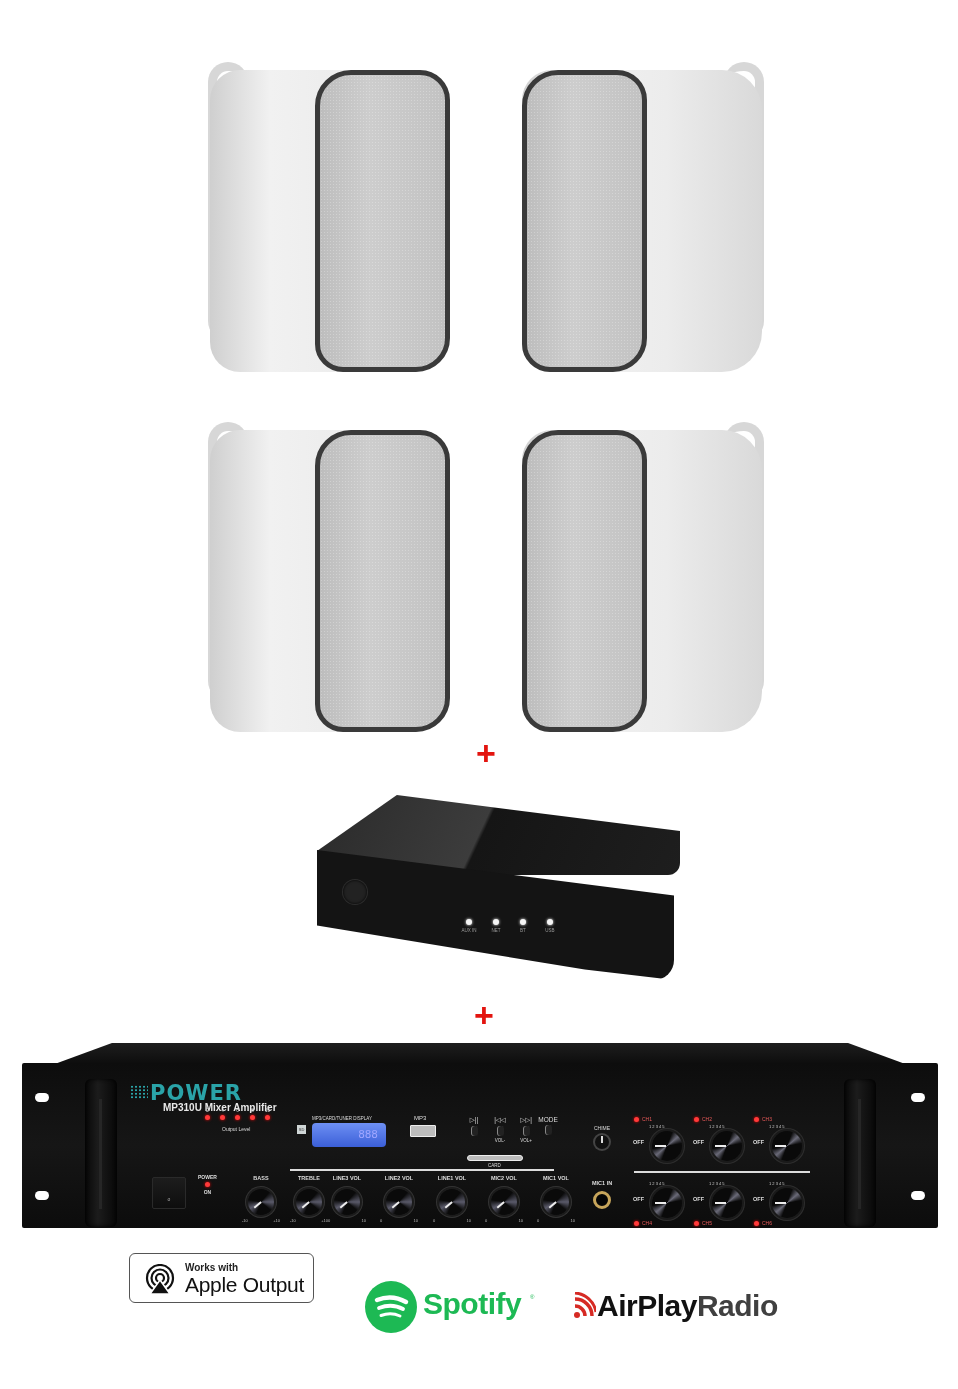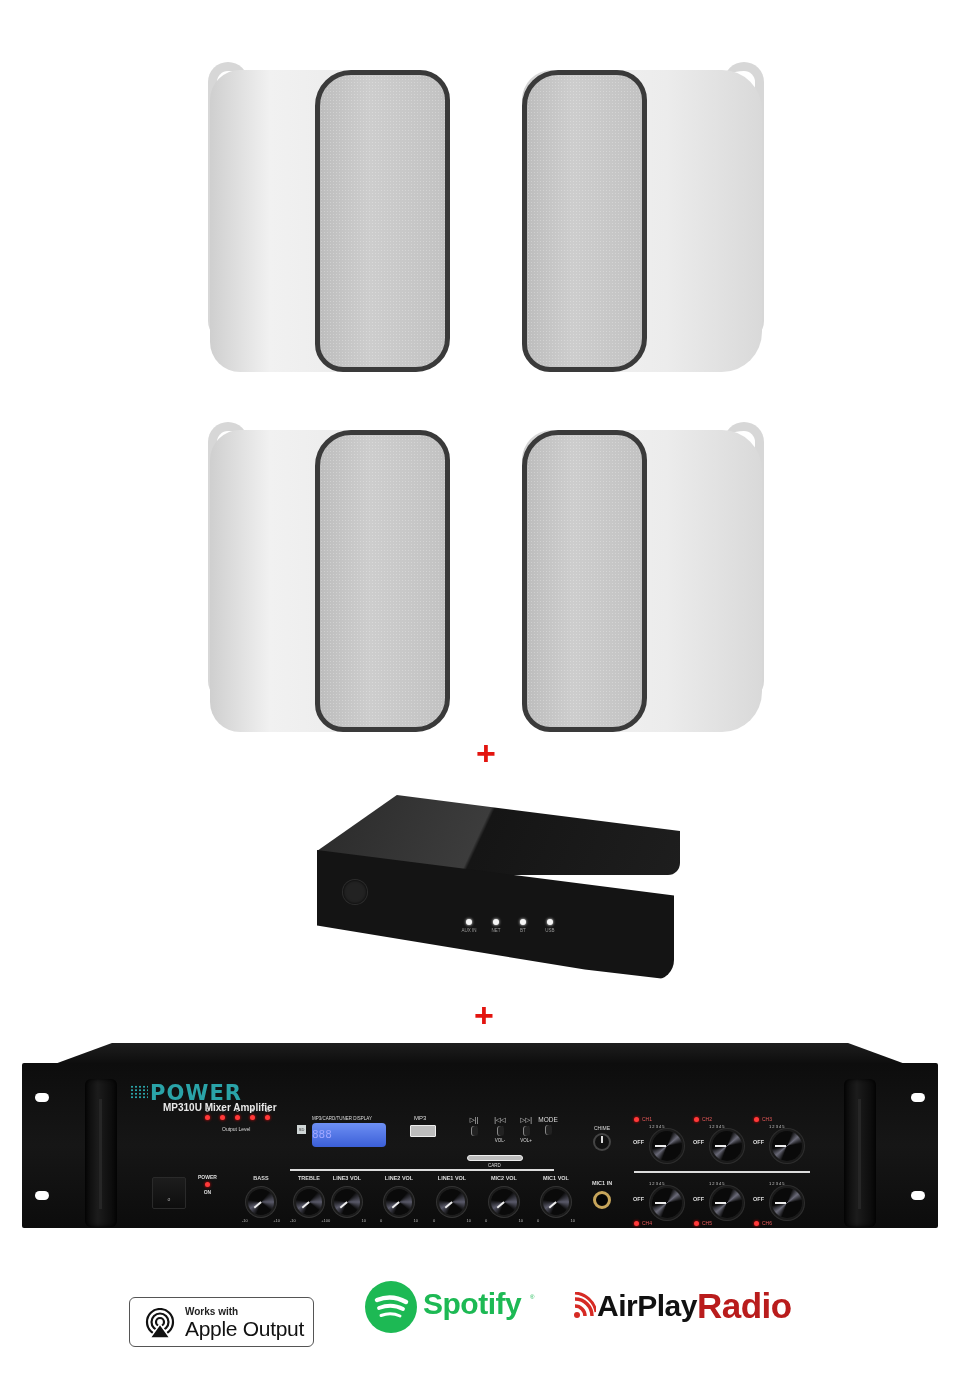--- a/index.html
+++ b/index.html
@@ -56,21 +56,21 @@
     .amp-model { position: absolute; left: 108px; top: 39px; color: #e8e8e8; font-size: 10px; font-weight: bold; margin-left: 33px; }
     .out-level { position: absolute; left: 182px; top: 45px; display: flex; gap: 8px; }
     .out-level .it { display: flex; flex-direction: column; align-items: center; width: 7px; }
     .out-level .n { color: #ddd; font-size: 4.5px; }
     .out-level .led { width: 5px; height: 5px; border-radius: 50%; background: #ff3a3a; box-shadow: 0 0 3px #f00; margin-top: 2px; }
     .out-level-label { position: absolute; left: 200px; top: 63px; color: #ddd; font-size: 5px; }
 
     .sd-icon { position: absolute; left: 275px; top: 62px; width: 9px; height: 9px; background: #cfd6d6; font-size: 4px; color: #333; text-align: center; line-height: 9px; }
     .disp-label { position: absolute; left: 290px; top: 53px; color: #ddd; font-size: 4.5px; }
     .display { position: absolute; left: 290px; top: 60px; width: 74px; height: 24px; background: linear-gradient(180deg,#6d8ff3,#3b5fd8); border-radius: 4px;
-      color: #9fa6ff; font-size: 11px; text-align: left; padding-right: 8px; line-height: 24px; font-family: "DejaVu Sans Mono", monospace; }
+      color: #9fa6ff; font-size: 11px; text-align: right; padding-right: 8px; line-height: 24px; font-family: "DejaVu Sans Mono", monospace; }
     .mp3-label { position: absolute; left: 392px; top: 52px; color: #ddd; font-size: 6px; }
     .usb-port { position: absolute; left: 388px; top: 62px; width: 26px; height: 12px; background: #bdbdbd; border: 1px solid #eee; border-radius: 1px; }
     .card-slot { position: absolute; left: 445px; top: 92px; width: 56px; height: 6px; background: #bbb; border-radius: 3px; border: 1px solid #eee; }
     .card-label { position: absolute; left: 466px; top: 100px; color: #ddd; font-size: 4.5px; }
     .sep-line { position: absolute; height: 2px; background: #dcdcdc; }
 
     .tbtn { position: absolute; display: flex; flex-direction: column; align-items: center; width: 24px; }
     .tbtn .sym { color: #ddd; font-size: 6.5px; }
     .tbtn .btn { width: 7px; height: 10px; background: #222; border-radius: 3px; margin-top: 2px; box-shadow: inset 1px 0 0 #888; }
     .tbtn .sub { color: #ddd; font-size: 4.5px; margin-top: 2px; }
@@ -100,34 +100,34 @@
     .power-switch { position: absolute; left: 130px; top: 114px; width: 34px; height: 32px; background: linear-gradient(180deg,#1d1d1d,#0e0e0e); border: 1px solid #2a2a2a; border-radius: 2px; color: #aaa; font-size: 5px; text-align: center; line-height: 42px; }
     .power-lbl { position: absolute; left: 176px; top: 111px; display:flex; flex-direction:column; align-items:center; }
     .power-lbl .t { color:#ddd; font-size:5px; font-weight: bold; }
     .power-lbl .led { width:5px; height:5px; border-radius:50%; background:#ff3a3a; box-shadow:0 0 3px #f00; margin:2px 0; }
 
     .mic-jack { position: absolute; left: 570px; top: 117px; display:flex; flex-direction:column; align-items:center; }
     .mic-jack .t { color:#ddd; font-size:5.5px; font-weight: bold; }
     .mic-jack .j { width: 18px; height: 18px; border-radius:50%; background:#050505; border: 3px solid #c7a55b; margin-top: 5px; }
 
     
-    .logo-airplay { position: absolute; left: 129px; top: 1297px; width: 185px; height: 50px; border: 1.5px solid #555; border-radius: 6px; background: #fff; }
+    .logo-airplay { position: absolute; left: 129px; top: 1253px; width: 185px; height: 50px; border: 1.5px solid #555; border-radius: 6px; background: #fff; }
     .airplay-icon { position: absolute; left: 14px; top: 10px; width: 32px; height: 32px; }
     .airplay-small { position: absolute; left: 55px; top: 8px; font-size: 10px; color: #222; font-weight: bold; }
     .airplay-big { position: absolute; left: 55px; top: 19px; font-size: 21px; color: #111; letter-spacing: -0.3px; }
 
     .logo-spotify { position: absolute; left: 365px; top: 1281px; width: 180px; height: 52px; }
     .spotify-circle { position: absolute; left: 0; top: 0; width: 52px; height: 52px; border-radius: 50%; background: #1db954; }
     .spotify-text { position: absolute; left: 58px; top: 6px; font-size: 30px; font-weight: bold; color: #1db954; letter-spacing: -0.5px; }
     .spotify-reg { position: absolute; left: 165px; top: 13px; font-size: 6px; color: #1db954; }
 
     .logo-radio { position: absolute; left: 572px; top: 1286px; height: 40px; display: flex; align-items: center; }
     .radio-icon { width: 24px; height: 28px; margin-right: 1px; }
     .radio-internet { font-size: 30px; font-weight: bold; color: #111; letter-spacing: -0.5px; }
-    .radio-radio { font-size: 35px; font-weight: bold; color: #b91c1c; letter-spacing: -0.5px; }
+    .radio-radio { font-size: 30px; font-weight: bold; color: #404040; letter-spacing: -0.5px; }
   </style>
 </head>
 <body>
 
 <div class="speaker left-facing" style="left:200px; top:62px;">
   <div class="spk-bracket"></div>
   <div class="spk-body">
       <div class="spk-grille"></div>
     </div>
 </div>

